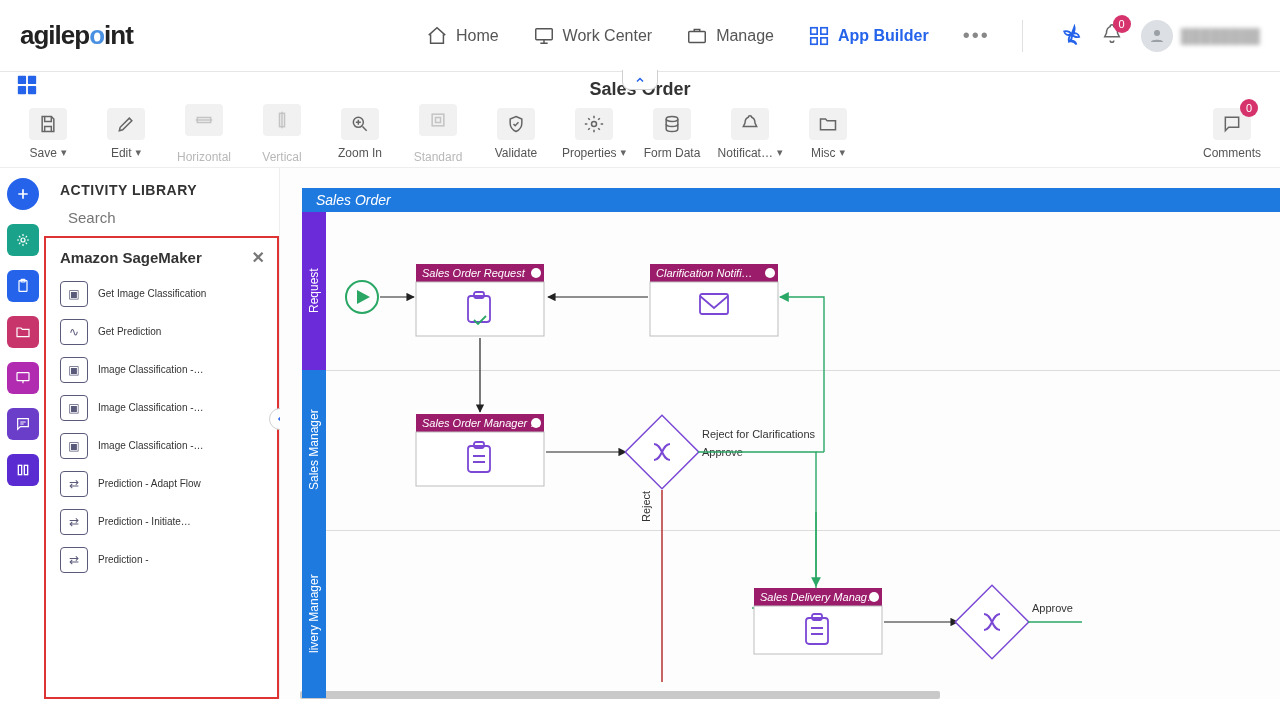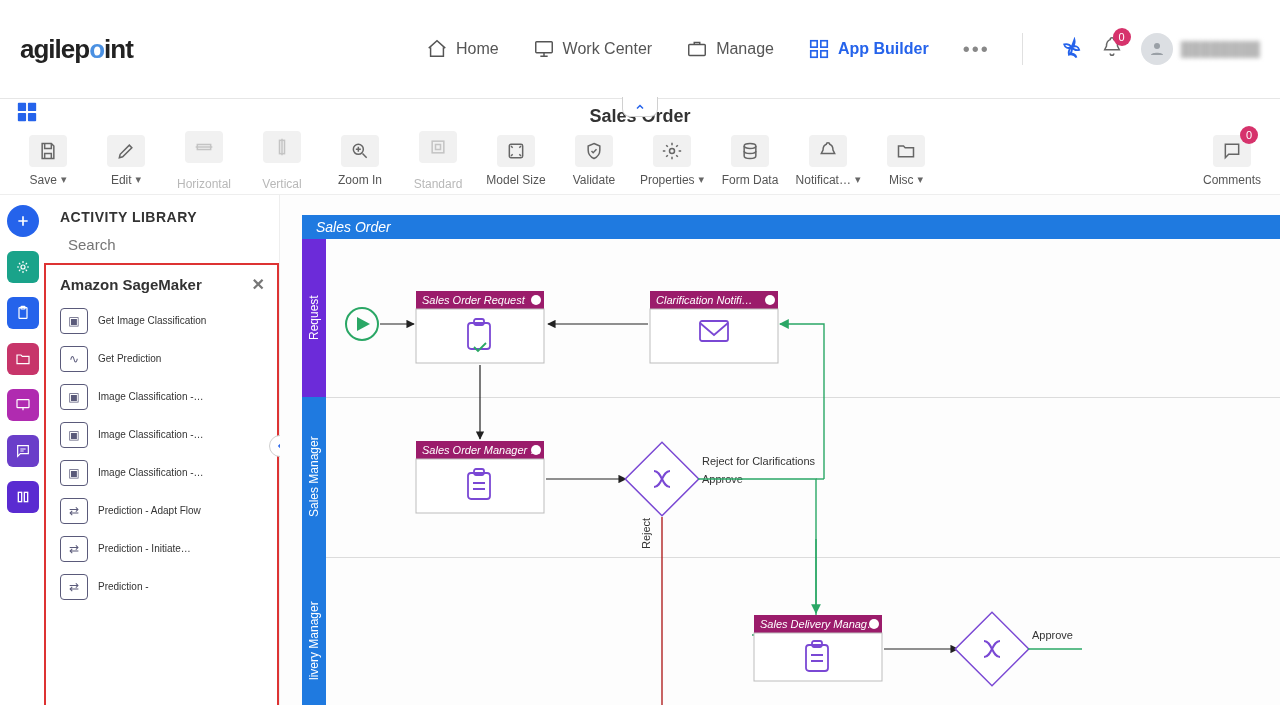--- a/index.html
+++ b/index.html
@@ -1,18 +1,18 @@
 <!DOCTYPE html>
 <html><head>
 <meta charset="utf-8">
 <style>
   * { box-sizing: border-box; margin: 0; padding: 0; }
   html, body { width: 1280px; height: 705px; font-family: "Segoe UI", Arial, sans-serif; color: #333; overflow: hidden; background:#fff; }
   
-  .header { height:99px; display:flex; align-items:center; padding:0 20px; border-bottom:1px solid #e6e6e6; }
+  .header { height:72px; display:flex; align-items:center; padding:0 20px; border-bottom:1px solid #e6e6e6; }
   .logo { font-size:26px; font-weight:700; color:#222; letter-spacing:-1px; }
   .logo .dot { color:#4a90e2; }
   .nav { display:flex; align-items:center; margin-left:auto; gap:14px; }
   .nav-item { display:flex; align-items:center; gap:8px; font-size:16px; color:#555; padding:6px 10px; border-radius:4px; cursor:pointer; }
   .nav-item.active { color:#2563eb; font-weight:600; }
   .nav-icon { width:22px; height:22px; display:flex; align-items:center; justify-content:center; }
   .nav-sep { width:1px; height:32px; background:#e0e0e0; margin:0 8px; }
   .header-right { display:flex; align-items:center; gap:18px; margin-left:14px; }
   .pinwheel { width:24px; height:24px; color:#2563eb; }
   .bell-wrap { position:relative; }
@@ -235,31 +235,20 @@
           <rect x="9" y="9" width="6" height="6"></rect>
         </svg>
       </div>
     <div class="tool-label">
         <span>Standard</span>
       </div>
   </div>
   <div class="tool">
     <div class="tool-box">
         <svg width="20" height="20" viewBox="0 0 24 24" fill="none" stroke="#666" stroke-width="1.8">
-          <rect x="4" y="4" width="16" height="16" rx="2"></rect>
-          <path d="M8 8l-2-2M16 8l2-2M8 16l-2 2M16 16l2 2"></path>
-        </svg>
-      </div>
-    <div class="tool-label">
-        <span>Model Size</span>
-      </div>
-  </div>
-  <div class="tool">
-    <div class="tool-box">
-        <svg width="20" height="20" viewBox="0 0 24 24" fill="none" stroke="#666" stroke-width="1.8">
           <path d="M12 3l7 3v5c0 5-3 8-7 10-4-2-7-5-7-10V6z"></path>
           <path d="M9 12l2 2 4-4"></path>
         </svg>
       </div>
     <div class="tool-label">
         <span>Validate</span>
       </div>
   </div>
   <div class="tool">
     <div class="tool-box">

